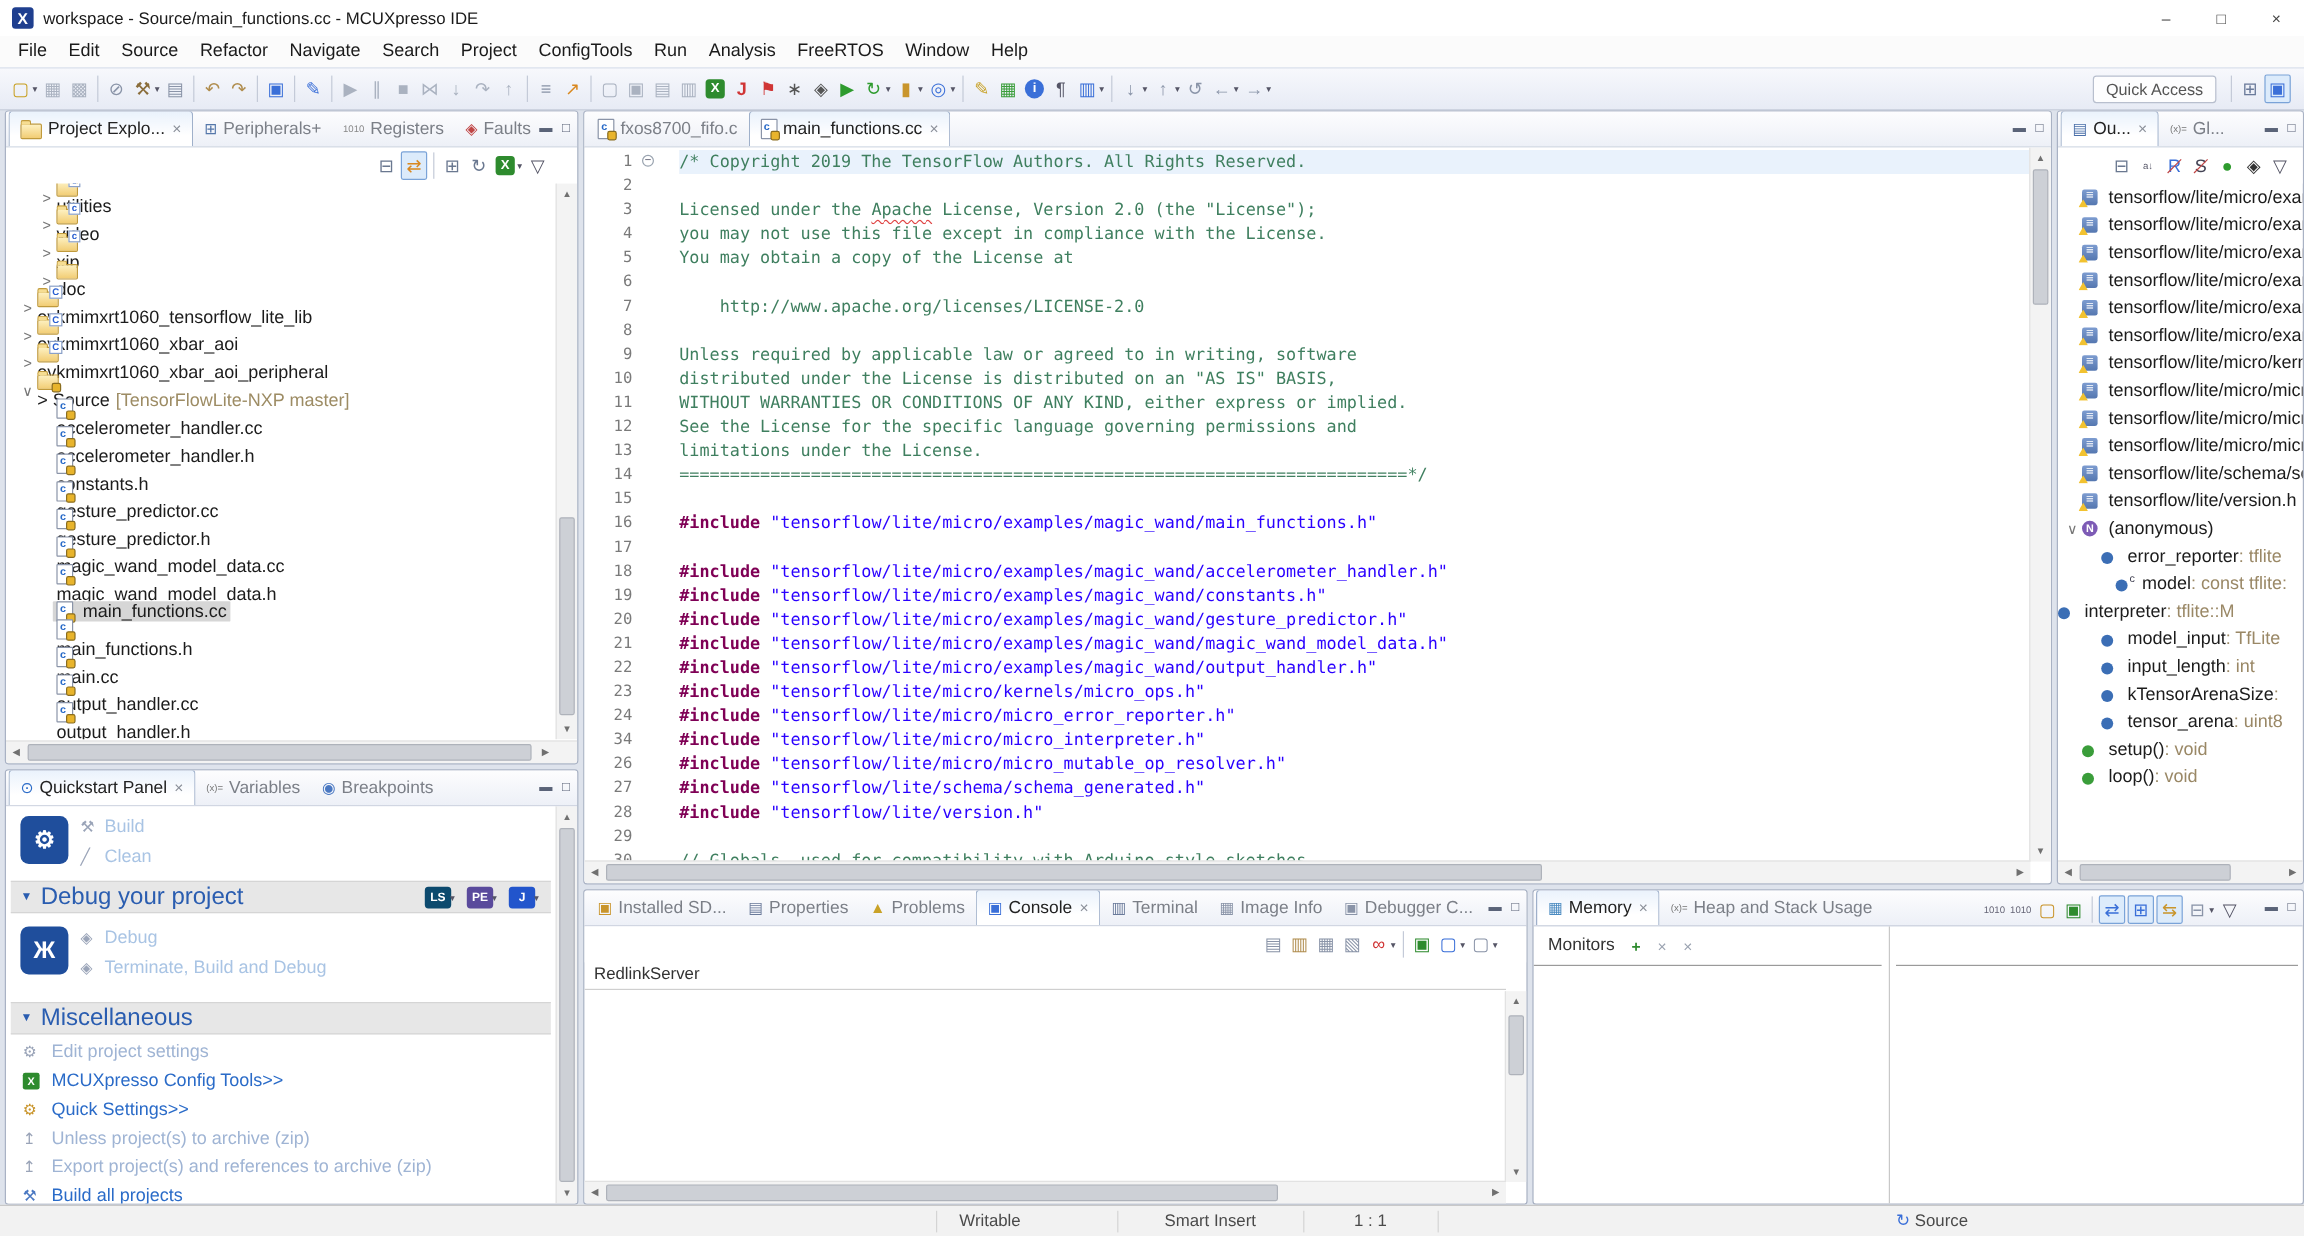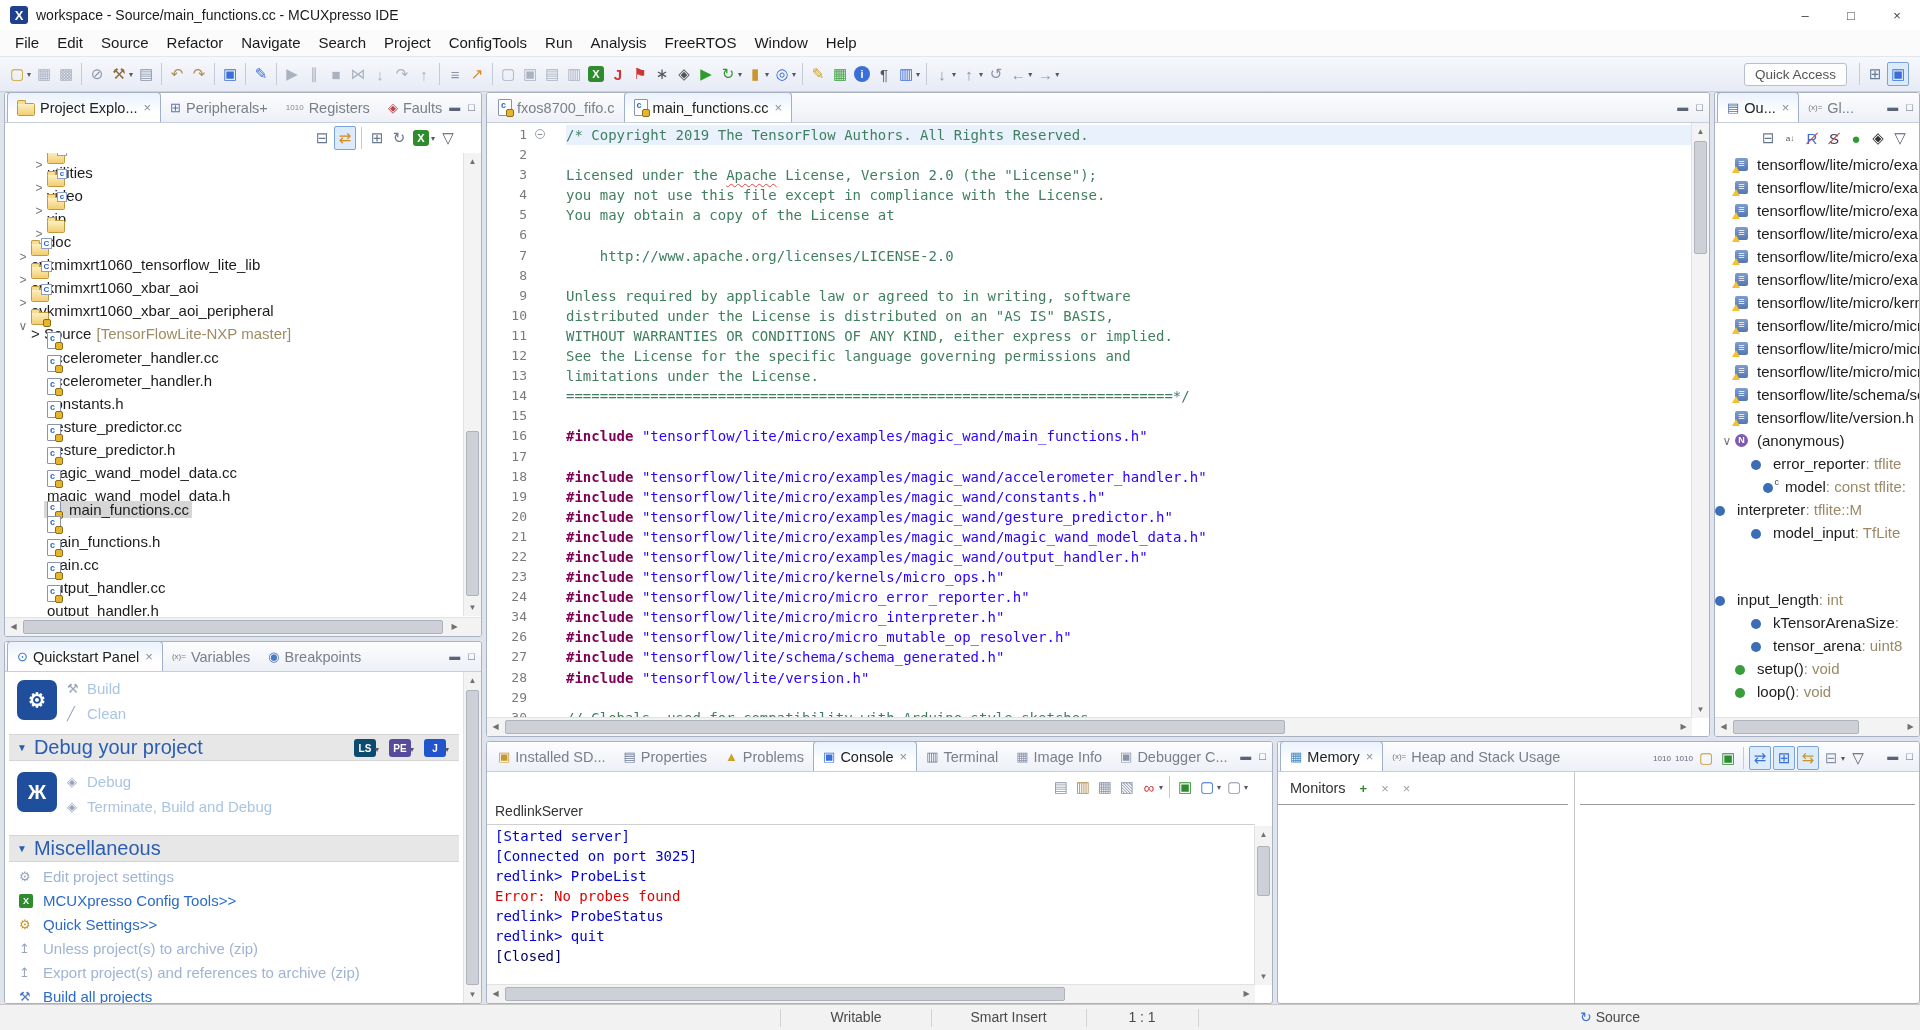--- a/index.html
+++ b/index.html
@@ -697,29 +697,20 @@
         <span class="tbi" style="color: rgb(208, 53, 53);">∞</span>
         <span class="caret">▾</span>
         <span class="tsep"></span>
         <span class="tbi" style="color: rgb(46, 139, 46);">▣</span>
         <span class="tbi" style="color: rgb(58, 111, 216);">▢</span>
         <span class="caret">▾</span>
         <span class="tbi" style="color: rgb(138, 148, 168);">▢</span>
         <span class="caret">▾</span>
       </div>
     <div class="conproc">RedlinkServer</div>
-    <div class="conlines" id="con-lines">
-        <div class="conline c-blue">[Started server]</div>
-        <div class="conline c-blue">[Connected on port 3025]</div>
-        <div class="conline c-blue">redlink&gt; ProbeList</div>
-        <div class="conline c-red">Error: No probes found</div>
-        <div class="conline c-blue">redlink&gt; ProbeStatus</div>
-        <div class="conline c-blue">redlink&gt; quit</div>
-        <div class="conline c-dark">[Closed]</div>
-      </div>
     <div class="sbv" style="right:0;top:84px;bottom:18px;">
       <span class="sba" style="top:0;">▲</span>
       <div class="sbt" style="left:2px;right:2px;top:20px;height:50px;"></div>
       <span class="sba" style="bottom:0;">▼</span>
     </div>
     <div class="sbh" style="left:0;right:17px;bottom:0;">
       <span class="sba" style="left:0;">◀</span>
       <div class="sbt" style="top:2px;bottom:2px;left:18px;width:560px;"></div>
       <span class="sba" style="right:0;">▶</span>
     </div>
@@ -851,21 +842,21 @@
           <span class="tlabel">interpreter</span>
           <span class="otype"> : tflite::M</span>
         </div>
         <div class="orow" style="padding-left: 36px;">
           <span class="tico">
             <span class="ic ic-field"></span>
           </span>
           <span class="tlabel">model_input</span>
           <span class="otype"> : TfLite</span>
         </div>
-        <div class="orow" style=" margin-top: 44px;">
+        <div class="orow" style="padding-left: 36px;">
           <span class="tico">
             <span class="ic ic-field"></span>
           </span>
           <span class="tlabel">input_length</span>
           <span class="otype"> : int</span>
         </div>
         <div class="orow" style="padding-left: 36px;">
           <span class="tico">
             <span class="ic ic-field"></span>
           </span>
@@ -938,21 +929,21 @@
           <span class="monico" style="color: rgb(154, 162, 176);">×</span>
         </span>
     </div>
     <div class="hline" style="left:0;top:62px;width:290px;"></div>
     <div class="memdiv" style="left:296px;"></div>
     <div class="hline" style="left:302px;top:62px;right:4px;"></div>
   </div>
 
   <div class="statusbar">
     <div class="stsep" style="left:780px;"></div>
-    <div class="stitem" style="left:781px;width:150px;">Writable</div>
+    <div class="stitem" style="left:750px;width:150px;">Writable</div>
     <div class="stsep" style="left:931px;"></div>
     <div class="stitem" style="left:932px;width:153px;">Smart Insert</div>
     <div class="stsep" style="left:1086px;"></div>
     <div class="stitem" style="left:1087px;width:110px;">1 : 1</div>
     <div class="stsep" style="left:1198px;"></div>
     <div class="stitem" style="left:1580px;width:120px;text-align:left;">
       <span style="color:#3a6fd8;">↻ </span><span>Source</span>
     </div>
   </div>
 </div>

